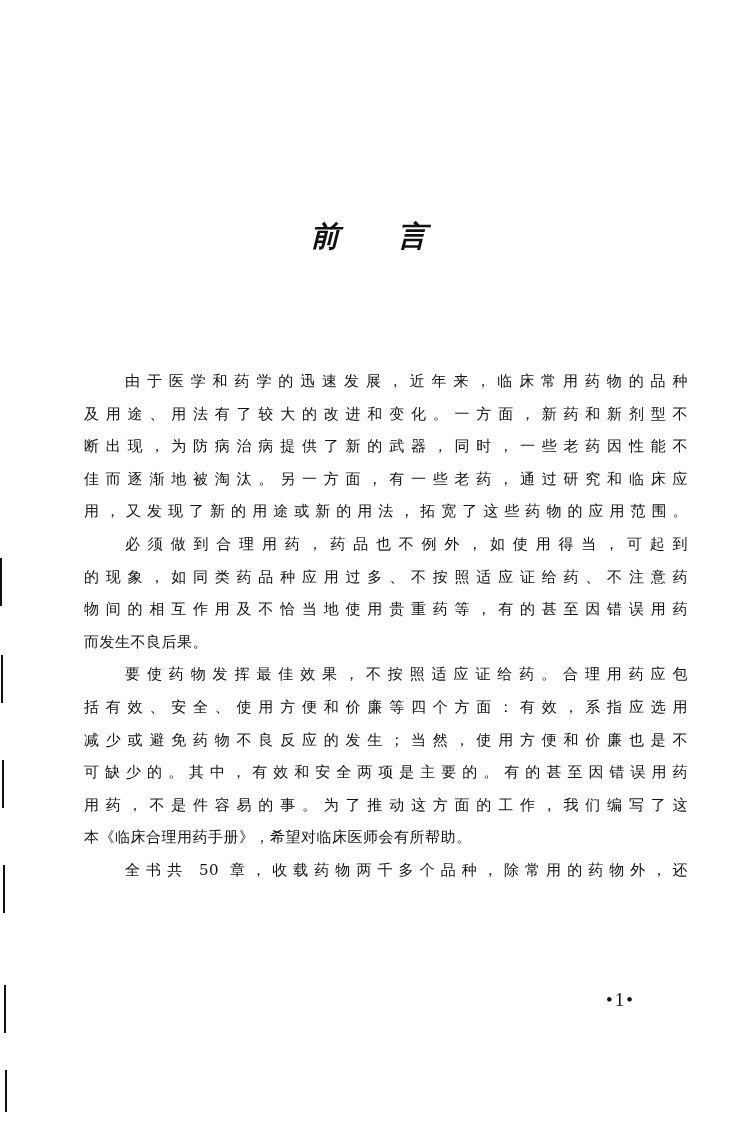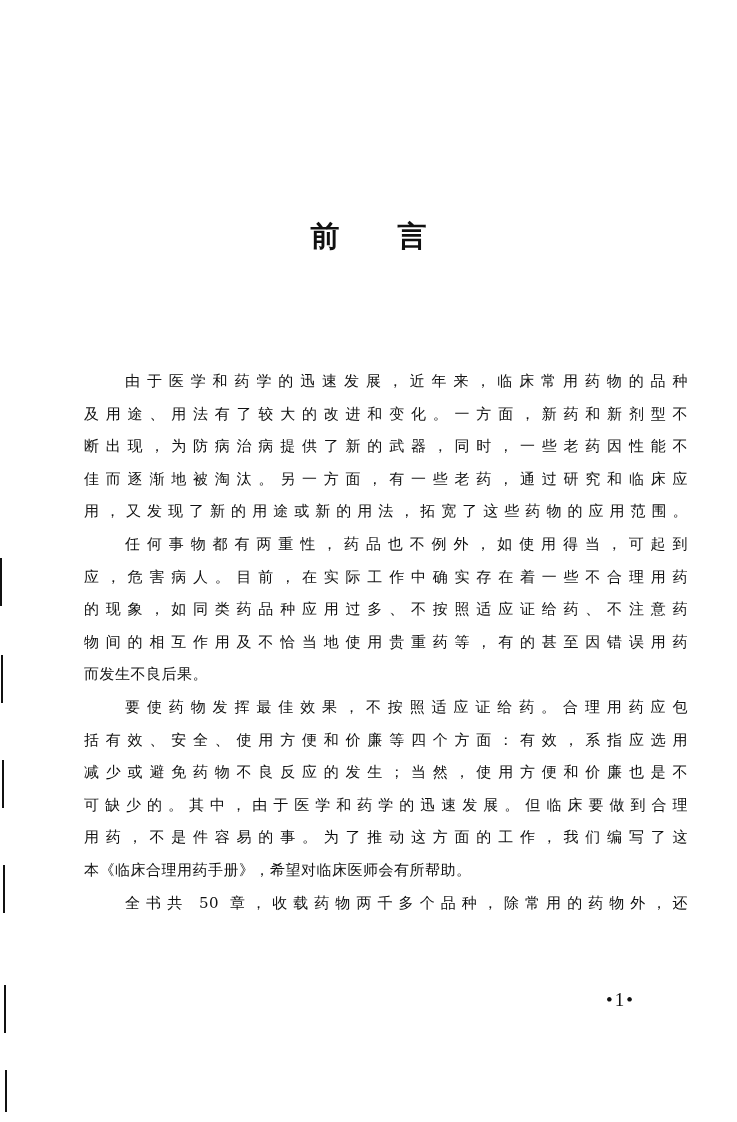--- a/index.html
+++ b/index.html
@@ -73,47 +73,46 @@
       position: absolute;
       width: 1.5px;
       background: #111111;
     }
   </style>
 </head>
 <body>
 
 <div class="page">
 
-  <h1 class="title" style="margin:0;">
+  <h1 class="title" style="margin:0;font-style:italic;">
     <span>前</span><span class="gap"></span><span>言</span>
   </h1>
 
   <div class="body-text">
 
     <div class="paragraph">
       <div class="line indent">由于医学和药学的迅速发展，近年来，临床常用药物的品种</div>
       <div class="line">及用途、用法有了较大的改进和变化。一方面，新药和新剂型不</div>
       <div class="line">断出现，为防病治病提供了新的武器，同时，一些老药因性能不</div>
       <div class="line">佳而逐渐地被淘汰。另一方面，有一些老药，通过研究和临床应</div>
       <div class="line">用，又发现了新的用途或新的用法，拓宽了这些药物的应用范围。</div>
     </div>
 
     <div class="paragraph">
-      <div class="line indent">任何事物都有两重性，药品也不例外，如使用得当，可起到</div>
-      <div class="line">应，危害病人。目前，在实际工作中确实存在着一些不合理用药</div>
+      <div class="line indent">必须做到合理用药，药品也不例外，如使用得当，可起到</div>
       <div class="line">的现象，如同类药品种应用过多、不按照适应证给药、不注意药</div>
       <div class="line">物间的相互作用及不恰当地使用贵重药等，有的甚至因错误用药</div>
       <div class="line last">而发生不良后果。</div>
     </div>
 
     <div class="paragraph">
       <div class="line indent">要使药物发挥最佳效果，不按照适应证给药。合理用药应包</div>
       <div class="line">括有效、安全、使用方便和价廉等四个方面：有效，系指应选用</div>
       <div class="line">减少或避免药物不良反应的发生；当然，使用方便和价廉也是不</div>
-      <div class="line">可缺少的。其中，由于医学和药学的迅速发展。但临床要做到合理</div>
+      <div class="line">可缺少的。其中，有效和安全两项是主要的。有的甚至因错误用药</div>
       <div class="line">用药，不是件容易的事。为了推动这方面的工作，我们编写了这</div>
       <div class="line last">本《临床合理用药手册》，希望对临床医师会有所帮助。</div>
     </div>
 
     <div class="paragraph">
       <div class="line indent">全书共 50 章，收载药物两千多个品种，除常用的药物外，还</div>
     </div>
   </div>
 
   <div class="page-number">•1•</div>

